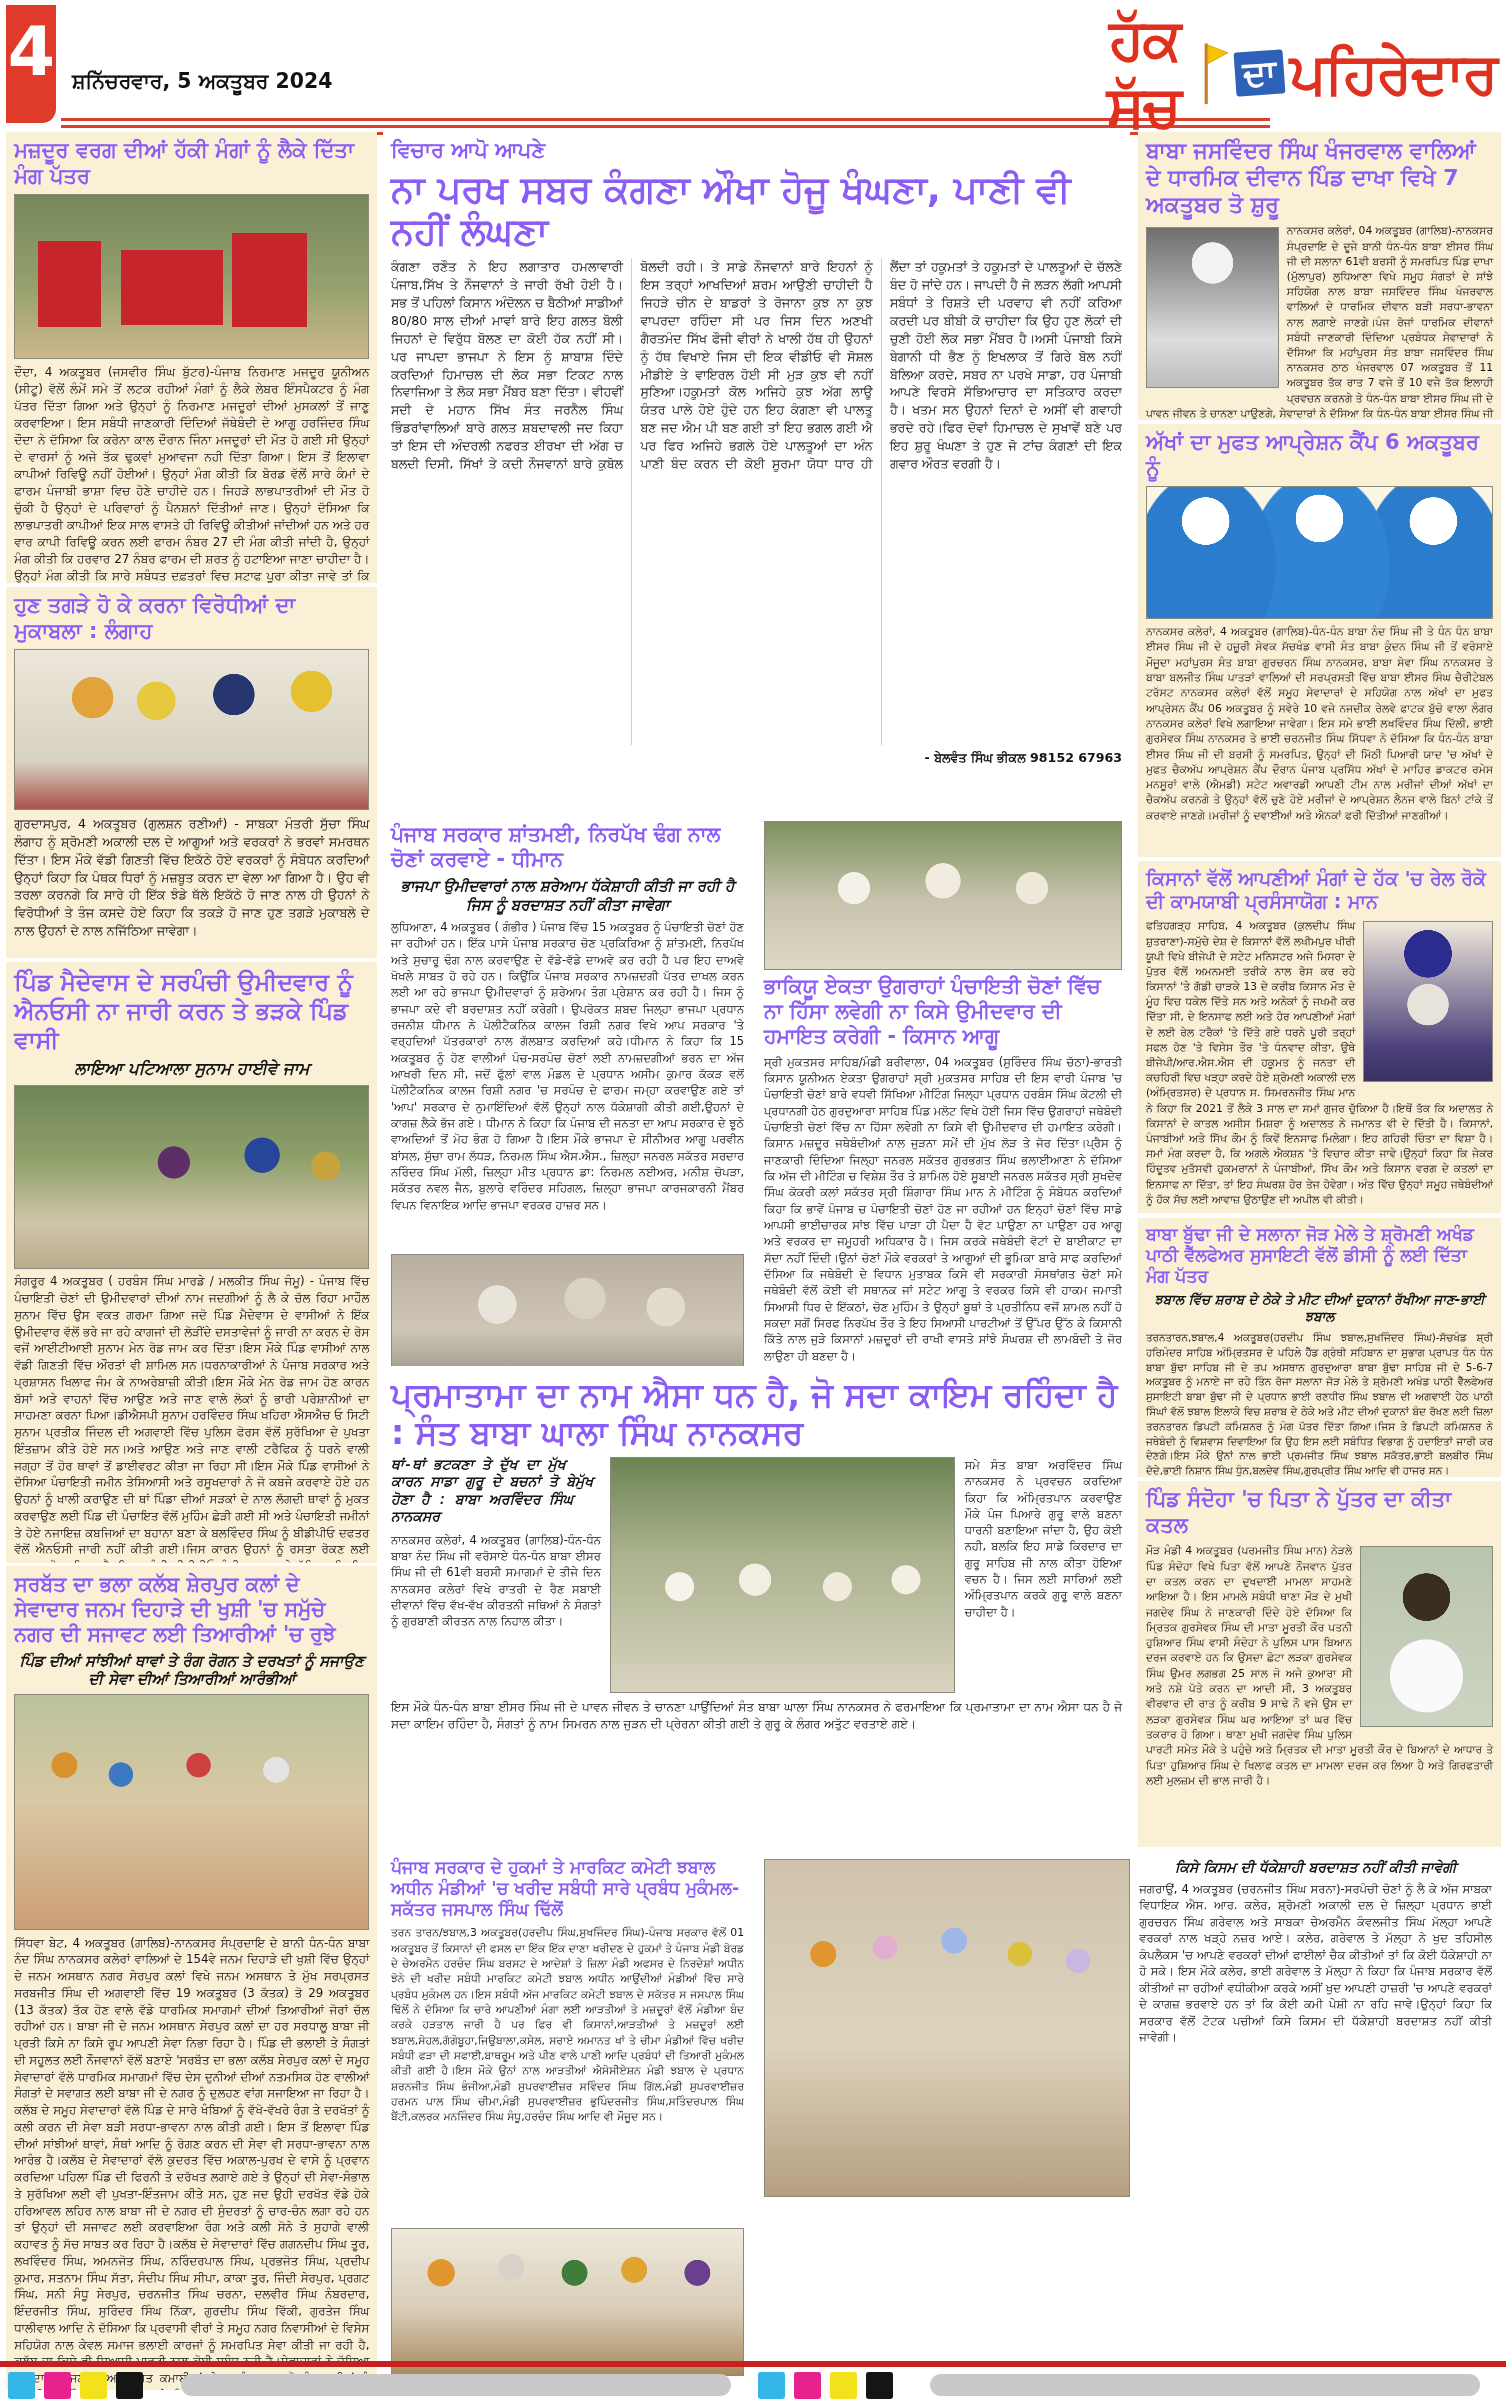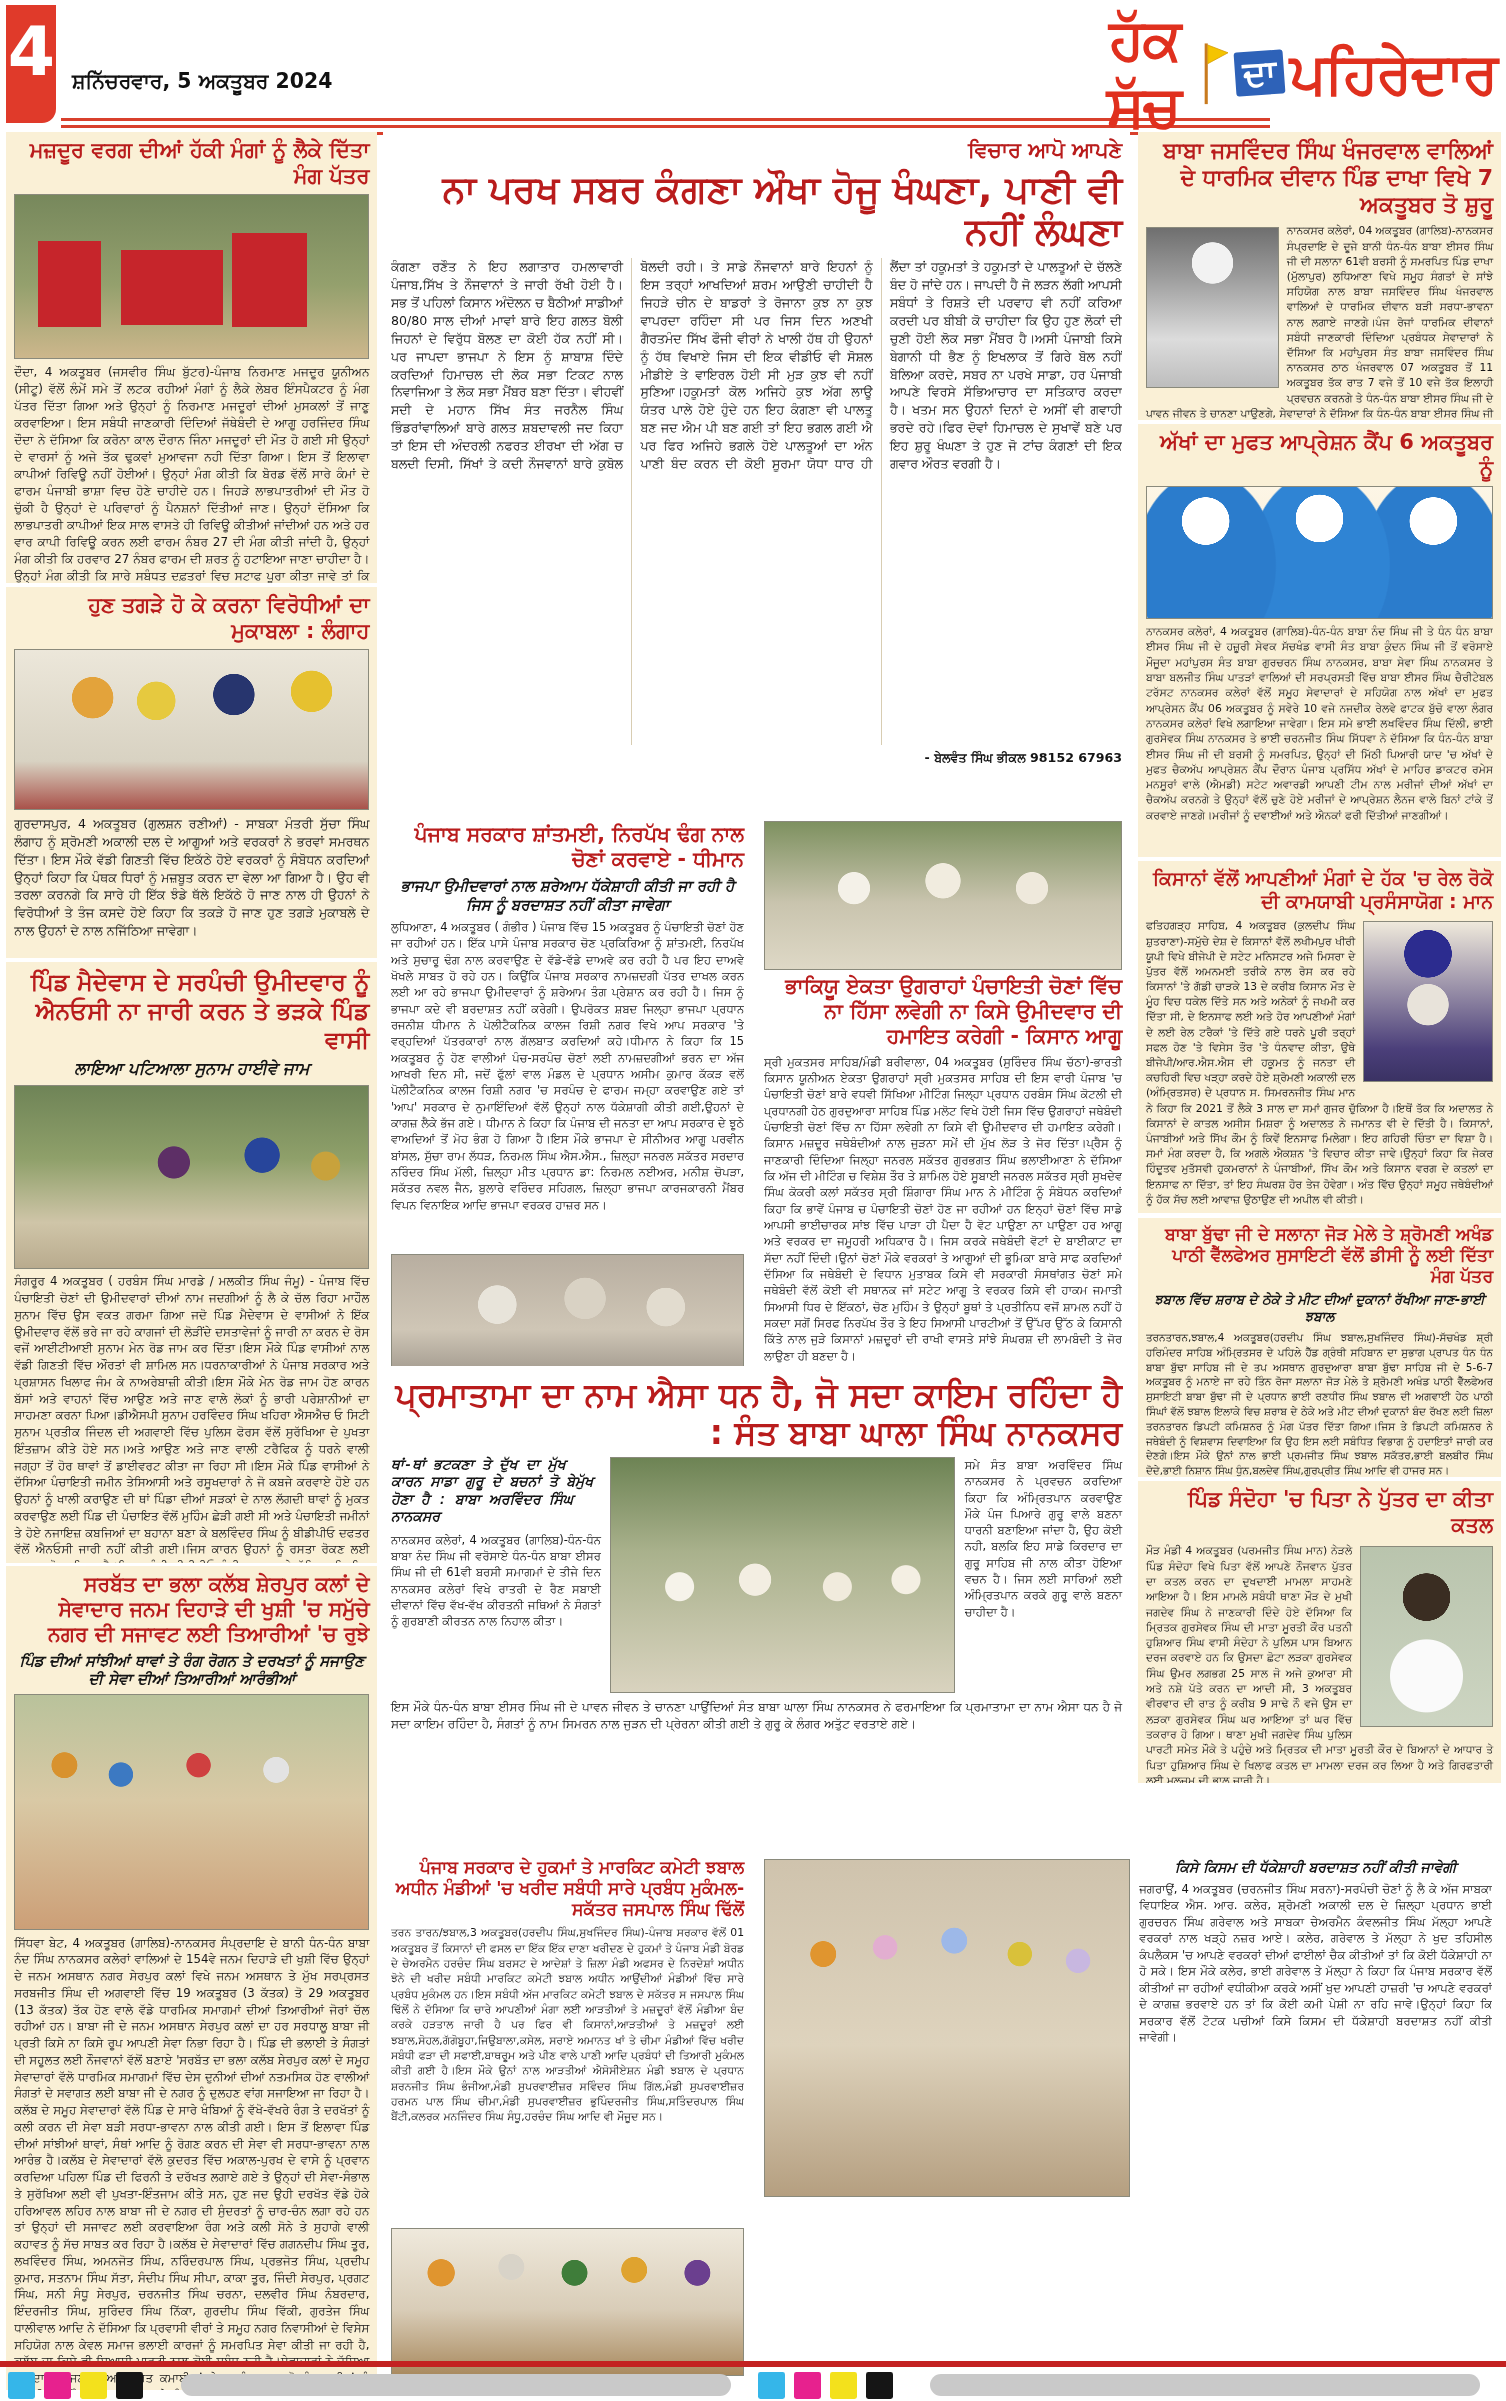--- a/index.html
+++ b/index.html
@@ -14,21 +14,21 @@
   .rules div{height:3.1px;background:#d9402c;margin-bottom:3.9px;}
   .masthead{position:absolute;right:9.4px;top:6.3px;width:440px;height:110px;text-align:right;}
   .masthead .mh-row{display:flex;align-items:center;justify-content:flex-end;gap:6.3px;}
   .mh-red{color:#e0301e;font-size:57px;font-weight:800;letter-spacing:-1.6px;}
   .mh-da{display:inline-block;background:#2e62b8;color:#fff;font-size:35px;font-weight:800;
          padding:1.6px 7.9px;transform:rotate(-4deg);border-radius:3.1px;}
   .flagicon{width:42px;height:66px;position:relative;}
   
   .art{position:absolute;background:#faf0d6;overflow:hidden;padding:4.7px 7.9px;box-sizing:border-box;}
   .art.white{background:#ffffff;}
-  .hl{font-weight:800;color:#b91c1c;text-align:right;line-height:1.22;margin:1.6px 0 4.7px 0;}
+  .hl{font-weight:800;color:#8b5cf6;text-align:left;line-height:1.22;margin:1.6px 0 4.7px 0;}
   .sub{font-weight:700;font-style:italic;text-align:center;line-height:1.25;margin:0 0 4.7px 0;}
   .bd{font-size:12.6px;line-height:1.42;text-align:justify;color:#161616;}
   .ph{width:100%;border:0.8px solid #8a8a7c;box-sizing:border-box;background:#b9b2a4;}
   
   .ph-a{background-image:linear-gradient(#c6252b,#c6252b),linear-gradient(#c6252b,#c6252b),
         linear-gradient(#c6252b,#c6252b),linear-gradient(180deg,#77885c 0%,#94a06d 55%,#cdb78c 100%);
         background-size:102px 75px,75px 94px,63px 86px,100% 100%;
         background-position:42% 62%,78% 55%,8% 60%,0 0;background-repeat:no-repeat;}
   .ph-b{background-image:radial-gradient(circle at 22% 30%,#e3a33b 0 20.4px,transparent 21px),
         radial-gradient(circle at 40% 32%,#e6c93f 0 19px,transparent 19.6px),
@@ -219,21 +219,21 @@
       <span>ਫਤਿਹਗੜ੍ਹ ਸਾਹਿਬ, 4 ਅਕਤੂਬਰ (ਕੁਲਦੀਪ ਸਿੰਘ ਸ਼ੁਤਰਾਣਾ)-ਸਮੁੱਚੇ ਦੇਸ਼ ਦੇ ਕਿਸਾਨਾਂ ਵੱਲੋਂ ਲਖੀਮਪੁਰ ਖੀਰੀ ਯੂਪੀ ਵਿਖੇ ਬੀਜੇਪੀ ਦੇ ਸਟੇਟ ਮਨਿਸਟਰ ਅਜੇ ਮਿਸਰਾ ਦੇ ਪੁੱਤਰ ਵੱਲੋਂ ਅਮਨਮਈ ਤਰੀਕੇ ਨਾਲ ਰੋਸ ਕਰ ਰਹੇ ਕਿਸਾਨਾਂ 'ਤੇ ਗੱਡੀ ਚਾੜਕੇ 13 ਦੇ ਕਰੀਬ ਕਿਸਾਨ ਮੌਤ ਦੇ ਮੂੰਹ ਵਿਚ ਧਕੇਲ ਦਿੱਤੇ ਸਨ ਅਤੇ ਅਨੇਕਾਂ ਨੂੰ ਜਖਮੀ ਕਰ ਦਿੱਤਾ ਸੀ, ਦੇ ਇਨਸਾਫ ਲਈ ਅਤੇ ਹੋਰ ਆਪਣੀਆਂ ਮੰਗਾਂ ਦੇ ਲਈ ਰੇਲ ਟਰੈਕਾਂ 'ਤੇ ਦਿੱਤੇ ਗਏ ਧਰਨੇ ਪੂਰੀ ਤਰ੍ਹਾਂ ਸਫਲ ਹੋਣ 'ਤੇ ਵਿਸੇਸ ਤੌਰ 'ਤੇ ਧੰਨਵਾਦ ਕੀਤਾ, ਉਥੇ ਬੀਜੇਪੀ/ਆਰ.ਐਸ.ਐਸ ਦੀ ਹਕੂਮਤ ਨੂੰ ਜਨਤਾ ਦੀ ਕਚਹਿਰੀ ਵਿਚ ਖੜ੍ਹਾ ਕਰਦੇ ਹੋਏ ਸ਼੍ਰੋਮਣੀ ਅਕਾਲੀ ਦਲ (ਅੰਮ੍ਰਿਤਸਰ) ਦੇ ਪ੍ਰਧਾਨ ਸ. ਸਿਮਰਨਜੀਤ ਸਿੰਘ ਮਾਨ ਨੇ ਕਿਹਾ ਕਿ 2021 ਤੋਂ ਲੈਕੇ 3 ਸਾਲ ਦਾ ਸਮਾਂ ਗੁਜਰ ਚੁੱਕਿਆ ਹੈ।ਇਥੋਂ ਤੱਕ ਕਿ ਅਦਾਲਤ ਨੇ ਕਿਸਾਨਾਂ ਦੇ ਕਾਤਲ ਅਸੀਸ ਮਿਸ਼ਰਾ ਨੂੰ ਅਦਾਲਤ ਨੇ ਜਮਾਨਤ ਵੀ ਦੇ ਦਿੱਤੀ ਹੈ। ਕਿਸਾਨਾਂ, ਪੰਜਾਬੀਆਂ ਅਤੇ ਸਿੱਖ ਕੌਮ ਨੂੰ ਕਿਵੇਂ ਇਨਸਾਫ ਮਿਲੇਗਾ। ਇਹ ਗਹਿਰੀ ਚਿੰਤਾ ਦਾ ਵਿਸ਼ਾ ਹੈ।ਸਮਾਂ ਮੰਗ ਕਰਦਾ ਹੈ, ਕਿ ਅਗਲੇ ਐਕਸ਼ਨ 'ਤੇ ਵਿਚਾਰ ਕੀਤਾ ਜਾਵੇ।ਉਨ੍ਹਾਂ ਕਿਹਾ ਕਿ ਜੇਕਰ ਹਿੰਦੂਤਵ ਮੁਤੱਸਵੀ ਹੁਕਮਰਾਨਾਂ ਨੇ ਪੰਜਾਬੀਆਂ, ਸਿੱਖ ਕੌਮ ਅਤੇ ਕਿਸਾਨ ਵਰਗ ਦੇ ਕਤਲਾਂ ਦਾ ਇਨਸਾਫ ਨਾ ਦਿੱਤਾ, ਤਾਂ ਇਹ ਸੰਘਰਸ਼ ਹੋਰ ਤੇਜ ਹੋਵੇਗਾ। ਅੰਤ ਵਿੱਚ ਉਨ੍ਹਾਂ ਸਮੂਹ ਜਥੇਬੰਦੀਆਂ ਨੂੰ ਹੱਕ ਸੱਚ ਲਈ ਆਵਾਜ਼ ਉਠਾਉਣ ਦੀ ਅਪੀਲ ਵੀ ਕੀਤੀ।</span>
     </div>
   </div>
 
   <div class="art" style="left:1138px;top:1218px;width:363px;height:259px;">
     <div class="hl" style="font-size:17.3px;">ਬਾਬਾ ਬੁੱਢਾ ਜੀ ਦੇ ਸਲਾਨਾ ਜੋੜ ਮੇਲੇ ਤੇ ਸ਼੍ਰੋਮਣੀ ਅਖੰਡ ਪਾਠੀ ਵੈੱਲਫੇਅਰ ਸੁਸਾਇਟੀ ਵੱਲੋਂ ਡੀਸੀ ਨੂੰ ਲਈ ਦਿੱਤਾ ਮੰਗ ਪੱਤਰ</div>
     <div class="sub" style="font-size:13.3px;">ਝਬਾਲ ਵਿੱਚ ਸ਼ਰਾਬ ਦੇ ਠੇਕੇ ਤੇ ਮੀਟ ਦੀਆਂ ਦੁਕਾਨਾਂ ਰੱਖੀਆ ਜਾਣ-ਭਾਈ ਝਬਾਲ</div>
     <div class="bd" style="font-size:10.4px;overflow:hidden;height:157px;">ਤਰਨਤਾਰਨ,ਝਬਾਲ,4 ਅਕਤੂਬਰ(ਹਰਦੀਪ ਸਿੰਘ ਝਬਾਲ,ਸੁਖਜਿੰਦਰ ਸਿੰਘ)-ਸੱਚਖੰਡ ਸ਼੍ਰੀ ਹਰਿਮੰਦਰ ਸਾਹਿਬ ਅੰਮ੍ਰਿਤਸਰ ਦੇ ਪਹਿਲੇ ਹੈੱਡ ਗ੍ਰੰਥੀ ਸਹਿਬਾਨ ਦਾ ਸੁਭਾਗ ਪ੍ਰਾਪਤ ਧੰਨ ਧੰਨ ਬਾਬਾ ਬੁੱਢਾ ਸਾਹਿਬ ਜੀ ਦੇ ਤਪ ਅਸਥਾਨ ਗੁਰਦੁਆਰਾ ਬਾਬਾ ਬੁੱਢਾ ਸਾਹਿਬ ਜੀ ਦੇ 5-6-7 ਅਕਤੂਬਰ ਨੂੰ ਮਨਾਏ ਜਾ ਰਹੇ ਤਿੰਨ ਰੋਜਾ ਸਲਾਨਾ ਜੋੜ ਮੇਲੇ ਤੇ ਸ਼੍ਰੋਮਣੀ ਅਖੰਡ ਪਾਠੀ ਵੈੱਲਫੇਅਰ ਸੁਸਾਇਟੀ ਬਾਬਾ ਬੁੱਢਾ ਜੀ ਦੇ ਪ੍ਰਧਾਨ ਭਾਈ ਰਣਧੀਰ ਸਿੰਘ ਝਬਾਲ ਦੀ ਅਗਵਾਈ ਹੇਠ ਪਾਠੀ ਸਿੰਘਾਂ ਵੱਲੋਂ ਝਬਾਲ ਇਲਾਕੇ ਵਿਚ ਸ਼ਰਾਬ ਦੇ ਠੇਕੇ ਅਤੇ ਮੀਟ ਦੀਆਂ ਦੁਕਾਨਾਂ ਬੰਦ ਰੱਖਣ ਲਈ ਜ਼ਿਲਾ ਤਰਨਤਾਰਨ ਡਿਪਟੀ ਕਮਿਸ਼ਨਰ ਨੂੰ ਮੰਗ ਪੱਤਰ ਦਿੱਤਾ ਗਿਆ।ਜਿਸ ਤੇ ਡਿਪਟੀ ਕਮਿਸ਼ਨਰ ਨੇ ਜਥੇਬੰਦੀ ਨੂੰ ਵਿਸ਼ਵਾਸ ਦਿਵਾਇਆ ਕਿ ਉਹ ਇਸ ਲਈ ਸਬੰਧਿਤ ਵਿਭਾਗ ਨੂੰ ਹਦਾਇਤਾਂ ਜਾਰੀ ਕਰ ਦੇਣਗੇ।ਇਸ ਮੌਕੇ ਉਨਾਂ ਨਾਲ ਭਾਈ ਪ੍ਰਮਜੀਤ ਸਿੰਘ ਝਬਾਲ ਸਕੱਤਰ,ਭਾਈ ਬਲਬੀਰ ਸਿੰਘ ਦੋਦੇ,ਭਾਈ ਨਿਸ਼ਾਨ ਸਿੰਘ ਧੁੰਨ,ਬਲਦੇਵ ਸਿੰਘ,ਗੁਰਪ੍ਰੀਤ ਸਿੰਘ ਆਦਿ ਵੀ ਹਾਜਰ ਸਨ।</div>
   </div>
 
-  <div class="art" style="left:1138px;top:1481px;width:363px;height:302px;">
+  <div class="art" style="left:1138px;top:1481px;width:363px;height:366px;">
     <div class="hl" style="font-size:21px;">ਪਿੰਡ ਸੰਦੋਹਾ 'ਚ ਪਿਤਾ ਨੇ ਪੁੱਤਰ ਦਾ ਕੀਤਾ ਕਤਲ</div>
     <div class="bd" style="font-size:10.8px;">
       <span class="ph ph-j floatR" style="display:block;width:133px;height:181px;"></span>
       <span>ਮੌੜ ਮੰਡੀ 4 ਅਕਤੂਬਰ (ਪਰਮਜੀਤ ਸਿੰਘ ਮਾਨ) ਨੇੜਲੇ ਪਿੰਡ ਸੰਦੋਹਾ ਵਿਖੇ ਪਿਤਾ ਵੱਲੋਂ ਆਪਣੇ ਨੌਜਵਾਨ ਪੁੱਤਰ ਦਾ ਕਤਲ ਕਰਨ ਦਾ ਦੁਖਦਾਈ ਮਾਮਲਾ ਸਾਹਮਣੇ ਆਇਆ ਹੈ। ਇਸ ਮਾਮਲੇ ਸਬੰਧੀ ਥਾਣਾ ਮੌੜ ਦੇ ਮੁਖੀ ਜਗਦੇਵ ਸਿੰਘ ਨੇ ਜਾਣਕਾਰੀ ਦਿੰਦੇ ਹੋਏ ਦੱਸਿਆ ਕਿ ਮ੍ਰਿਤਕ ਗੁਰਸੇਵਕ ਸਿੰਘ ਦੀ ਮਾਤਾ ਮੂਰਤੀ ਕੌਰ ਪਤਨੀ ਹੁਸ਼ਿਆਰ ਸਿੰਘ ਵਾਸੀ ਸੰਦੋਹਾ ਨੇ ਪੁਲਿਸ ਪਾਸ ਬਿਆਨ ਦਰਜ ਕਰਵਾਏ ਹਨ ਕਿ ਉਸਦਾ ਛੋਟਾ ਲੜਕਾ ਗੁਰਸੇਵਕ ਸਿੰਘ ਉਮਰ ਲਗਭਗ 25 ਸਾਲ ਜੋ ਅਜੇ ਕੁਆਰਾ ਸੀ ਅਤੇ ਨਸ਼ੇ ਪੱਤੇ ਕਰਨ ਦਾ ਆਦੀ ਸੀ, 3 ਅਕਤੂਬਰ ਵੀਰਵਾਰ ਦੀ ਰਾਤ ਨੂੰ ਕਰੀਬ 9 ਸਾਢੇ ਨੌ ਵਜੇ ਉਸ ਦਾ ਲੜਕਾ ਗੁਰਸੇਵਕ ਸਿੰਘ ਘਰ ਆਇਆ ਤਾਂ ਘਰ ਵਿੱਚ ਤਕਰਾਰ ਹੋ ਗਿਆ। ਥਾਣਾ ਮੁਖੀ ਜਗਦੇਵ ਸਿੰਘ ਪੁਲਿਸ ਪਾਰਟੀ ਸਮੇਤ ਮੌਕੇ ਤੇ ਪਹੁੰਚੇ ਅਤੇ ਮ੍ਰਿਤਕ ਦੀ ਮਾਤਾ ਮੂਰਤੀ ਕੌਰ ਦੇ ਬਿਆਨਾਂ ਦੇ ਆਧਾਰ ਤੇ ਪਿਤਾ ਹੁਸ਼ਿਆਰ ਸਿੰਘ ਦੇ ਖਿਲਾਫ ਕਤਲ ਦਾ ਮਾਮਲਾ ਦਰਜ ਕਰ ਲਿਆ ਹੈ ਅਤੇ ਗਿਰਫਤਾਰੀ ਲਈ ਮੁਲਜ਼ਮ ਦੀ ਭਾਲ ਜਾਰੀ ਹੈ।</span>
     </div>
   </div>
 
   <div class="botrule"></div>
   <div class="regrow">
     <div class="regsq" style="left:7.9px;background:#35b6e9;"></div>

